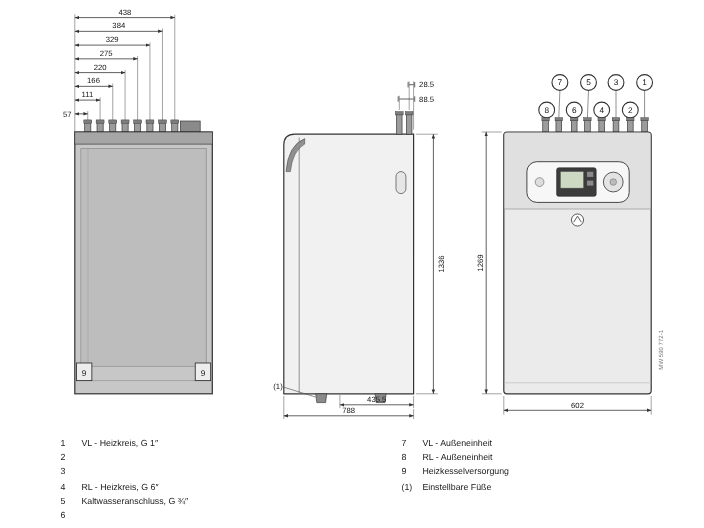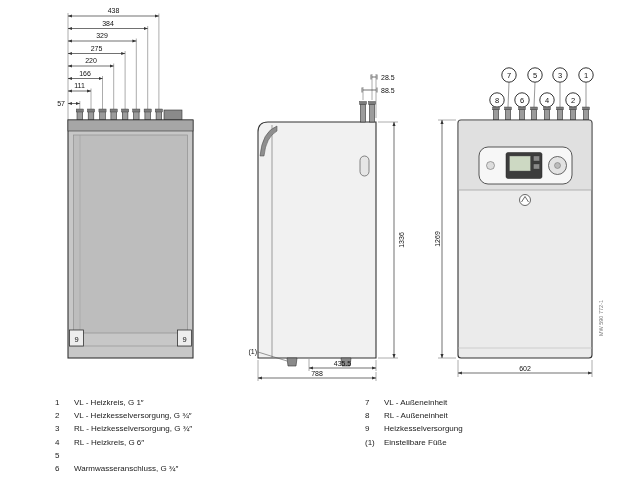--- a/index.html
+++ b/index.html
@@ -242,36 +242,34 @@
   </g>
 </svg>
 
 <div class="legend legend-left">
   <div class="lrow">
         <span class="lkey">1</span>
         <span class="ltxt">VL - Heizkreis, G 1″</span>
       </div>
   <div class="lrow">
         <span class="lkey">2</span>
-        <span class="ltxt">VL - Heizkesselversorgung, G ¾″</span>
       </div>
   <div class="lrow">
         <span class="lkey">3</span>
-        <span class="ltxt">RL - Heizkesselversorgung, G ¾″</span>
       </div>
   <div class="lrow">
         <span class="lkey">4</span>
         <span class="ltxt">RL - Heizkreis, G 6″</span>
       </div>
   <div class="lrow">
         <span class="lkey">5</span>
+        <span class="ltxt">Kaltwasseranschluss, G ¾″</span>
       </div>
   <div class="lrow">
         <span class="lkey">6</span>
-        <span class="ltxt">Warmwasseranschluss, G ¾″</span>
       </div>
 </div>
 
 <div class="legend legend-right">
   <div class="lrow">
         <span class="lkey">7</span>
         <span class="ltxt">VL - Außeneinheit</span>
       </div>
   <div class="lrow">
         <span class="lkey">8</span>

